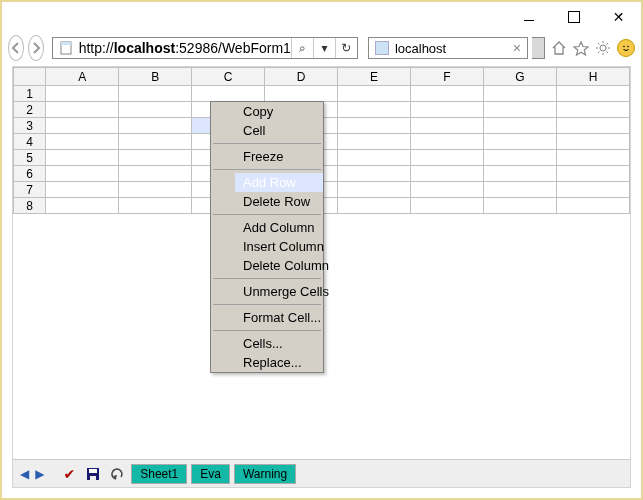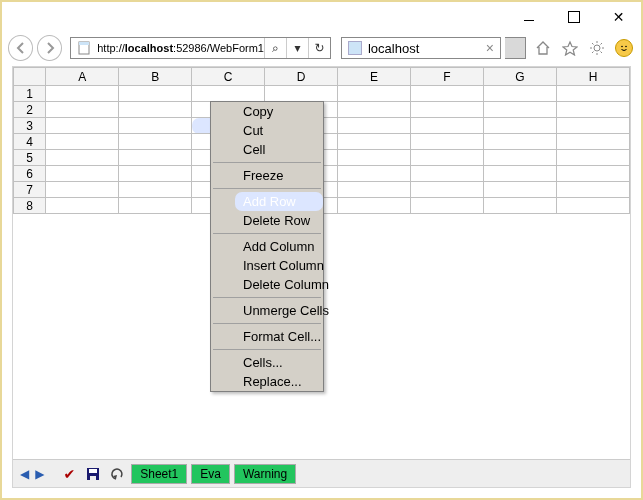--- a/index.html
+++ b/index.html
@@ -46,21 +46,21 @@
   .addrwrap {
     flex:1; display:flex; align-items:center;
     border:1px solid #888; height:22px; margin-left:4px;
   }
   .urlicon {
     width:18px; height:18px; margin:0 4px;
     display:flex; align-items:center; justify-content:center;
     color:#5a8fd6; font-size:12px;
   }
   .url {
-    flex:1; font-size:11px; color:#000; white-space:nowrap; overflow:hidden;
+    flex:1; font-size:14px; color:#000; white-space:nowrap; overflow:hidden;
   }
   .url .host { font-weight:bold; }
   .addrbtn {
     width:22px; display:flex; align-items:center; justify-content:center;
     color:#333; font-size:12px; border-left:1px solid #ccc; height:100%;
   }
   .tabbar {
     display:flex; align-items:center; border:1px solid #888;
     height:22px; margin-left:6px; padding:0 6px; min-width:160px;
     justify-content:space-between; background:#fff;
@@ -97,38 +97,38 @@
     padding:0;
   }
   .sheet th {
     background:#f3f3f3; font-weight:normal;
     height:18px;
   }
   .sheet td { background:#fff; height:16px;}
   .rowhdr { background:#f3f3f3 !important; width:30px;}
   .colhdr { width:68px;}
   .corner { width:30px; background:#f3f3f3;}
-  .sel { background:#dce6ff !important;border-radius:7px;}
+  .sel { background:#dce6ff !important;}
   
   .bottombar {
     position:absolute; left:0; right:0; bottom:0;
     height:28px; background:#eee;
     display:flex; align-items:center; padding:0 6px; gap:4px;
     border-top:1px solid #ccc;
   }
   .bb-btn {
     display:flex; align-items:center; justify-content:center;
     font-size:13px; color:#333;
   }
   .bb-arrow { color:#2a5db0; font-size:12px; padding:0 1px;}
   .bb-check { color:#a00; font-size:14px; padding:0 4px;}
   .bb-save { font-size:13px; padding:0 3px;}
   .bb-undo { font-size:13px; padding:0 3px;}
   .tabbtn {
-    border:1px solid #aaa; padding:2px 8px; background:#22c55e;
+    border:1px solid #aaa; padding:2px 8px; background:#14b8a6;
     font-size:12px;
   }
   
   .ctxmenu {
     position:absolute;
     left:208px; top:99px;
     width:114px;
     background:#d4d0c8;
     border:1px solid #808080;
     box-shadow:2px 2px 3px rgba(0,0,0,.25);
@@ -353,21 +353,20 @@
     </div>
     <div class="tabbtn">Sheet1</div>
     <div class="tabbtn">Eva</div>
     <div class="tabbtn">Warning</div>
   </div>
 
 </div>
 
 <div class="ctxmenu">
   <div class="ctxitem">Copy</div>
-  <div class="ctxitem">Cut</div>
   <div class="ctxitem">Cell</div>
   <div class="ctxsep"></div>
   <div class="ctxitem">Freeze</div>
   <div class="ctxsep"></div>
   <div class="ctxitem sel">Add Row</div>
   <div class="ctxitem">Delete Row</div>
   <div class="ctxsep"></div>
   <div class="ctxitem">Add Column</div>
   <div class="ctxitem">Insert Column</div>
   <div class="ctxitem">Delete Column</div>

